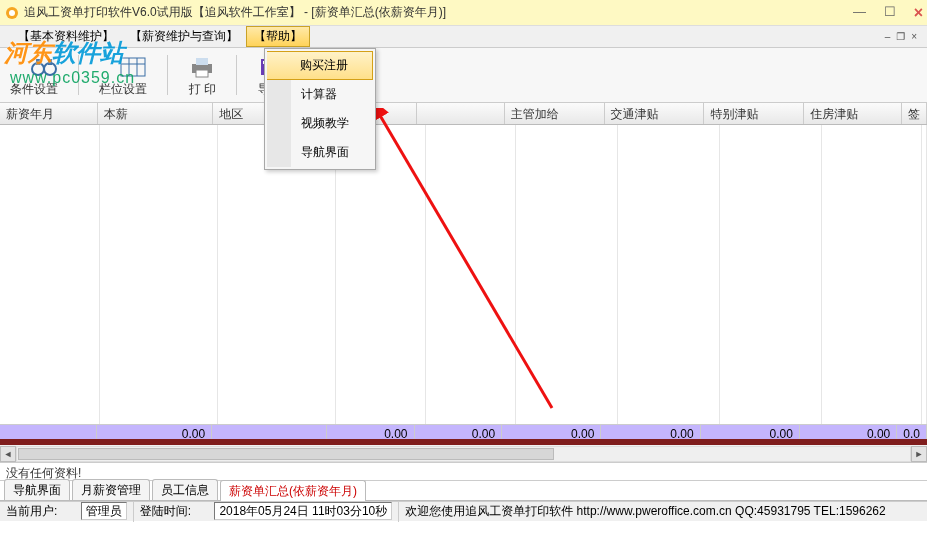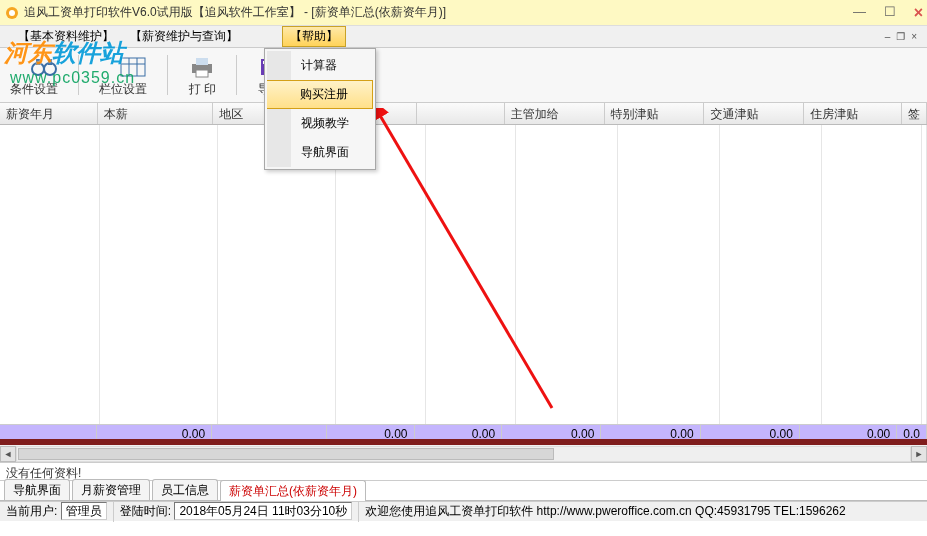--- a/index.html
+++ b/index.html
@@ -7,21 +7,21 @@
 
 .titlebar { height: 26px; background: #fef9c3; display: flex; align-items: center; padding: 0 4px; border-bottom: 1px solid #ddd; }
 .titlebar .icon { width: 16px; height: 16px; margin-right: 4px; }
 .titlebar .title { flex: 1; color: #333; }
 .titlebar .winbtns { display: flex; gap: 18px; color: #666; font-size: 13px; }
 .titlebar .winbtns span { cursor: pointer; }
 .titlebar .winbtns .close { color: #d9534f; font-size: 16px; font-weight: bold; }
 
 .menubar { height: 22px; background: #f0f0f0; display: flex; align-items: center; padding: 0 10px; position: relative; border-bottom: 1px solid #ccc; }
 .menubar .mitem { padding: 2px 8px; cursor: pointer; }
-.menubar .mitem.active { background: linear-gradient(#ffe9a8,#ffd35a); border: 1px solid #c9a227; padding: 1px 7px; margin-left: 36px; }
+.menubar .mitem.active { background: linear-gradient(#ffe9a8,#ffd35a); border: 1px solid #c9a227; padding: 1px 7px; }
 .menubar .mdibtns { margin-left: auto; display: flex; gap: 6px; color: #555; font-size: 10px; }
 
 .toolbar { height: 55px; background: #f7f7f7; border-bottom: 1px solid #ccc; display: flex; padding: 3px 6px; gap: 16px; align-items: center; }
 .tbtn { display: flex; flex-direction: column; align-items: flex-end; gap: 0; cursor: pointer; padding: 2px 4px; }
 .tbtn .ticon { width: 28px; height: 28px; display: flex; align-items: center; justify-content: center; }
 .tbtn .tlabel { font-size: 12px; color: #333; }
 .toolbar .sep { width: 1px; height: 40px; background: #ccc; }
 
 .dropdown { position: absolute; left: 264px; top: 48px; width: 112px; background: #f6f6f6; border: 1px solid #a8a8a8; box-shadow: 2px 2px 4px rgba(0,0,0,.2); z-index: 50; }
 .dropdown .ditem { padding: 6px 8px 6px 30px; cursor: pointer; border-left: 24px solid #e7e7e7; margin-left: 0; position: relative; }
@@ -47,21 +47,21 @@
 .hscroll .track { flex: 1; height: 16px; background: #efefef; border: 1px solid #ddd; position: relative; }
 .hscroll .thumb { position: absolute; left:1px; top:1px; height:12px; width:60%; background:#d7d7d7; border:1px solid #bbb; cursor:pointer; }
 
 .msgbar { height: 18px; padding: 2px 6px; color: #333; border-bottom: 1px solid #ccc; }
 .tabstrip { height: 20px; display: flex; align-items: flex-end; padding: 0 4px; border-bottom: 1px solid #bbb; }
 .tabstrip .tab { padding: 2px 8px 1px; border: 1px solid #bbb; border-bottom: none; margin-right: 2px; background: #f4f4f4; cursor: pointer; font-size: 12px; border-top-left-radius:3px; border-top-right-radius:3px; }
 .tabstrip .tab.active { background: #fff; color: #c00; position: relative; top:1px; }
 
 .statusbar { height: 20px; background: #f0f0f0; border-top: 1px solid #ccc; display: flex; align-items: center; font-size: 12px; }
 .statusbar .sseg { padding: 2px 6px; border-right: 1px solid #ccc; }
-.statusbar .sval { background: #fff; border: 1px inset #ccc; padding: 1px 4px; margin-left: 0; }
+.statusbar .sval { background: #fff; border: 1px inset #ccc; padding: 1px 4px; margin-left: 20px; }
 
 .watermark { position: absolute; left: 4px; top: 37px; z-index: 200; pointer-events:none; opacity:.9; }
 .watermark .big { font-size: 24px; font-weight: bold; color: #0099d8; font-style: italic; text-shadow: 0 0 2px #fff; }
 .watermark .big .orange { color: #ff8b00; }
 .watermark .url { font-size: 16px; color: #0aa35f; letter-spacing: 1px; margin-left: 6px; }
 
 .colw0{width:100px}.colw1{width:118px}.colw2{width:118px}.colw3{width:90px}.colw4{width:90px}.colw5{width:102px}.colw6{width:102px}.colw7{width:102px}.colw8{width:100px}
 </style>
 </head>
 <body>
@@ -92,22 +92,22 @@
   <span class="mitem active">【帮助】</span>
   <div class="mdibtns">
     <span>–</span>
     <span>❐</span>
     <span>×</span>
   </div>
 </div>
 
 <div class="dropdown">
   <div class="leftstrip"></div>
+  <div class="ditem hover">购买注册</div>
   <div class="ditem">计算器</div>
-  <div class="ditem hover">购买注册</div>
   <div class="ditem">视频教学</div>
   <div class="ditem">导航界面</div>
 </div>
 
 <div class="toolbar">
   <div class="tbtn">
     <span class="ticon">
       <svg width="28" height="24">
           <circle cx="8" cy="14" r="6" fill="none" stroke="#3a6ea5" stroke-width="2"></circle>
           <circle cx="20" cy="14" r="6" fill="none" stroke="#3a6ea5" stroke-width="2"></circle>
@@ -153,22 +153,22 @@
   </div>
 </div>
 
 <div class="gridheader">
   <div class="col colw0">薪资年月</div>
   <div class="col colw1">本薪</div>
   <div class="col colw2">地区</div>
   <div class="col colw3"></div>
   <div class="col colw4"></div>
   <div class="col colw5">主管加给</div>
+  <div class="col colw7">交通津贴</div>
   <div class="col colw6">特别津贴</div>
-  <div class="col colw7">交通津贴</div>
   <div class="col colw8">住房津贴</div>
   <div class="col" style="flex:1">签约津贴</div>
 </div>
 
 <div class="gridbody">
   <div class="vline colw0"></div>
     <div class="vline colw1"></div>
     <div class="vline colw2"></div>
     <div class="vline colw3"></div>
     <div class="vline colw4"></div>

